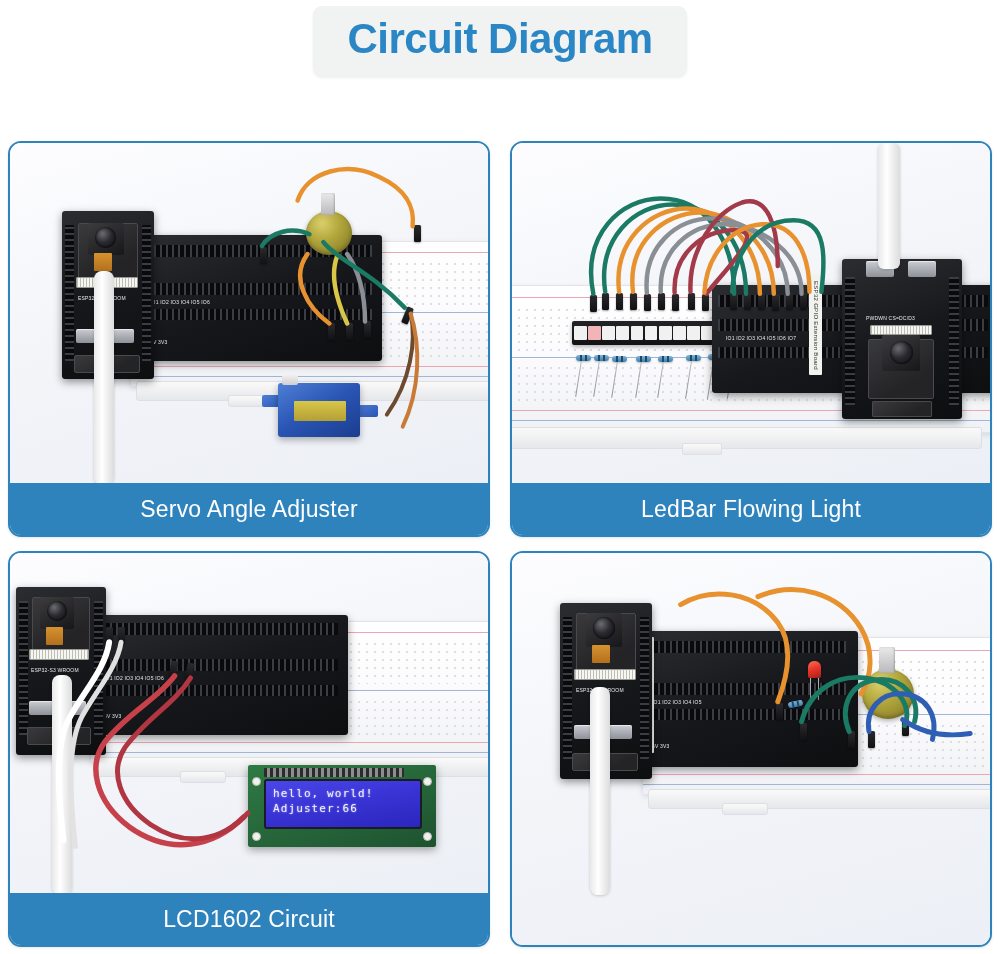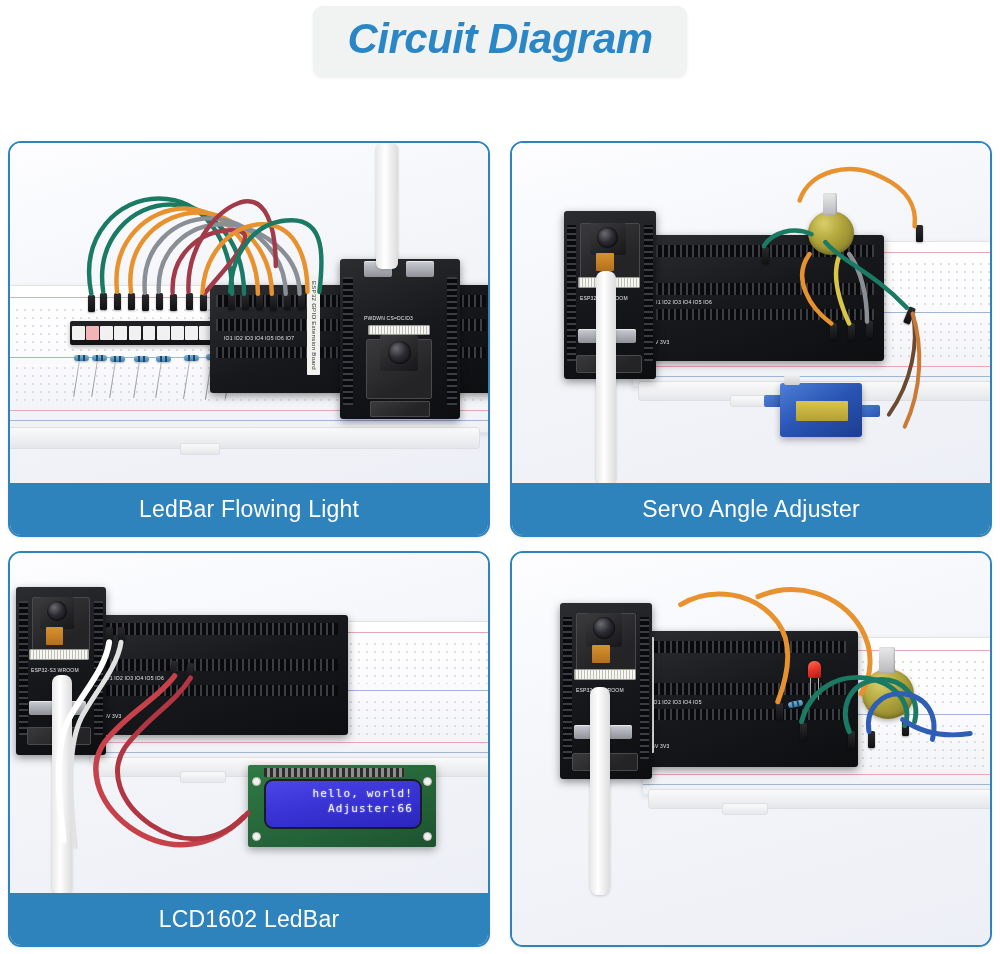--- a/index.html
+++ b/index.html
@@ -27,21 +27,20 @@
     height: 76px;
     display: flex;
     justify-content: center;
     align-items: flex-start;
   }
   .title-badge {
     background: #f1f2f2;
     border-radius: 9px;
     padding: 8px 34px 12px 34px;
     box-shadow: 0 2px 3px rgba(0,0,0,0.07);
-    font-style: italic;
   }
   .title-text {
     font-size: 42px;
     font-weight: bold;
     color: #2b86c5;
     letter-spacing: -0.5px;
     line-height: 1.18;
     white-space: nowrap;
   }
 
@@ -287,24 +286,23 @@
   .lcd-pcb {
     position: absolute;
     background: linear-gradient(160deg,#2f7a44,#1d5330);
     border-radius: 2px;
     box-shadow: 0 3px 8px rgba(0,0,0,0.35);
   }
   .lcd-screen {
     position: absolute;
     background: linear-gradient(170deg,#4b46e8 0%,#3a34d6 45%,#2a26bd 100%);
     border: 2px solid #1b1b28;
-    border-radius: 9px;
+    border-radius: 3px;
     padding: 5px 7px;
     overflow: hidden;
-    text-align: right;
   }
   .lcd-line {
     color: #eef0ff;
     font-family: "DejaVu Sans Mono", monospace;
     font-size: 11px;
     letter-spacing: 1.1px;
     line-height: 15px;
     white-space: pre;
     text-shadow: 0 0 2px rgba(255,255,255,0.6);
   }
@@ -333,20 +331,94 @@
 
 <div id="page">
 
   <div class="title-wrap">
     <div class="title-badge">
       <div class="title-text">Circuit Diagram</div>
     </div>
   </div>
 
   <div class="grid">
+
+    <div class="card">
+      <div class="photo">
+        <div class="scene">
+
+          <div class="bb" style="left:120px; top:98px; width:400px; height:146px;">
+            <div class="bb-rail red" style="top:10px;"></div>
+            <div class="bb-holes" style="top:18px; height:46px;"></div>
+            <div class="bb-rail blue" style="top:70px;"></div>
+            <div class="bb-holes" style="top:78px; height:42px;"></div>
+            <div class="bb-rail red" style="top:124px;"></div>
+            <div class="bb-rail blue" style="top:134px;"></div>
+          </div>
+          <div class="riser" style="left:126px; top:238px; width:380px; height:20px;"></div>
+          <div class="riser" style="left:218px; top:252px; width:48px; height:12px;"></div>
+
+          <div class="pcb" style="left:122px; top:92px; width:250px; height:126px;">
+            <div class="hdr" style="left:10px; top:10px; width:230px; height:12px;"></div>
+            <div class="hdr" style="left:10px; top:48px; width:230px; height:12px;"></div>
+            <div class="silk" style="left:18px; top:64px;">IO1 IO2 IO3 IO4 IO5 IO6</div>
+            <div class="hdr" style="left:10px; top:74px; width:230px; height:11px;"></div>
+            <div class="silk" style="left:18px; top:104px;">5V  3V3</div>
+          </div>
+          <div class="ext-label" style="left:128px; top:96px; width:12px; height:110px;">ESP32 GPIO Extension Board</div>
+
+          <div class="pcb" style="left:52px; top:68px; width:92px; height:168px;">
+            <div class="hdr v" style="left:3px; top:14px; width:9px; height:136px;"></div>
+            <div class="hdr v" style="right:3px; top:14px; width:9px; height:136px;"></div>
+            <div class="shield" style="left:16px; top:12px; width:60px; height:56px;"></div>
+            <div class="cam-body" style="left:26px; top:12px; width:36px; height:32px;"></div>
+            <div class="cam-lens" style="left:33px; top:16px; width:21px; height:21px;"></div>
+            <div class="cam-flex" style="left:32px; top:42px; width:18px; height:18px;"></div>
+            <div class="fpc" style="left:14px; top:66px; width:62px; height:11px;"></div>
+            <div class="silk" style="left:16px; top:84px;">ESP32-S3  WROOM</div>
+            <div class="usb-port" style="left:14px; top:118px; width:24px; height:14px;"></div>
+            <div class="usb-port" style="left:48px; top:118px; width:24px; height:14px;"></div>
+            <div class="shield" style="left:12px; top:144px; width:66px; height:18px;"></div>
+          </div>
+
+          <div class="cable" style="left:84px; top:128px; width:20px; height:214px; border-radius:8px;"></div>
+
+          <div class="pot-body" style="left:296px; top:68px; width:46px; height:44px;"></div>
+          <div class="pot-shaft" style="left:311px; top:50px; width:14px; height:22px;"></div>
+
+          <div class="servo-tab" style="left:252px; top:252px; width:24px; height:12px;"></div>
+          <div class="servo-tab" style="left:344px; top:262px; width:24px; height:12px;"></div>
+          <div class="servo-body" style="left:268px; top:240px; width:82px; height:54px;"></div>
+          <div class="servo-label" style="left:284px; top:258px; width:52px; height:20px;"></div>
+          <div class="servo-horn" style="left:272px; top:232px; width:16px; height:10px;"></div>
+
+          <div class="dupont" style="left:250px; top:104px;"></div>
+          <div class="dupont" style="left:318px; top:180px;"></div>
+          <div class="dupont" style="left:336px; top:180px;"></div>
+          <div class="dupont" style="left:354px; top:178px;"></div>
+          <div class="dupont" style="left:394px; top:164px; transform:rotate(22deg);"></div>
+          <div class="dupont" style="left:404px; top:82px;"></div>
+
+          <svg class="wires" viewBox="0 0 482 342" preserveAspectRatio="none">
+            <g fill="none" stroke-linecap="round">
+              <path d="M254,104 C262,90 284,84 302,92" stroke="#1b7a63" stroke-width="4.5"></path>
+              <path d="M322,182 C300,166 282,136 300,112" stroke="#e8922f" stroke-width="4.5"></path>
+              <path d="M340,182 C330,160 322,134 330,114" stroke="#d9c646" stroke-width="4.5"></path>
+              <path d="M358,180 C358,154 352,128 340,112" stroke="#8a8f96" stroke-width="4.5"></path>
+              <path d="M290,58 C300,28 340,18 372,34 C402,48 408,66 406,84" stroke="#e8922f" stroke-width="4.5"></path>
+              <path d="M316,100 C330,118 364,130 398,166" stroke="#1b7a63" stroke-width="4.5"></path>
+              <path d="M404,172 C410,200 404,240 380,274" stroke="#6b4a2f" stroke-width="4"></path>
+              <path d="M404,172 C414,204 414,248 396,286" stroke="#c97a36" stroke-width="4"></path>
+            </g>
+          </svg>
+
+        </div>
+      </div>
+      <div class="caption">Servo Angle Adjuster</div>
+    </div>
 
     <div class="card">
       <div class="photo">
         <div class="scene">
 
           <div class="bb" style="left:-14px; top:142px; width:500px; height:148px;">
             <div class="bb-rail red" style="top:11px;"></div>
             <div class="bb-holes" style="top:20px; height:46px;"></div>
             <div class="bb-rail blue" style="top:71px;"></div>
             <div class="bb-holes" style="top:78px; height:42px;"></div>
@@ -442,94 +514,20 @@
 
         </div>
       </div>
       <div class="caption">LedBar Flowing Light</div>
     </div>
 
     <div class="card">
       <div class="photo">
         <div class="scene">
 
-          <div class="bb" style="left:120px; top:98px; width:400px; height:146px;">
-            <div class="bb-rail red" style="top:10px;"></div>
-            <div class="bb-holes" style="top:18px; height:46px;"></div>
-            <div class="bb-rail blue" style="top:70px;"></div>
-            <div class="bb-holes" style="top:78px; height:42px;"></div>
-            <div class="bb-rail red" style="top:124px;"></div>
-            <div class="bb-rail blue" style="top:134px;"></div>
-          </div>
-          <div class="riser" style="left:126px; top:238px; width:380px; height:20px;"></div>
-          <div class="riser" style="left:218px; top:252px; width:48px; height:12px;"></div>
-
-          <div class="pcb" style="left:122px; top:92px; width:250px; height:126px;">
-            <div class="hdr" style="left:10px; top:10px; width:230px; height:12px;"></div>
-            <div class="hdr" style="left:10px; top:48px; width:230px; height:12px;"></div>
-            <div class="silk" style="left:18px; top:64px;">IO1 IO2 IO3 IO4 IO5 IO6</div>
-            <div class="hdr" style="left:10px; top:74px; width:230px; height:11px;"></div>
-            <div class="silk" style="left:18px; top:104px;">5V  3V3</div>
-          </div>
-          <div class="ext-label" style="left:128px; top:96px; width:12px; height:110px;">ESP32 GPIO Extension Board</div>
-
-          <div class="pcb" style="left:52px; top:68px; width:92px; height:168px;">
-            <div class="hdr v" style="left:3px; top:14px; width:9px; height:136px;"></div>
-            <div class="hdr v" style="right:3px; top:14px; width:9px; height:136px;"></div>
-            <div class="shield" style="left:16px; top:12px; width:60px; height:56px;"></div>
-            <div class="cam-body" style="left:26px; top:12px; width:36px; height:32px;"></div>
-            <div class="cam-lens" style="left:33px; top:16px; width:21px; height:21px;"></div>
-            <div class="cam-flex" style="left:32px; top:42px; width:18px; height:18px;"></div>
-            <div class="fpc" style="left:14px; top:66px; width:62px; height:11px;"></div>
-            <div class="silk" style="left:16px; top:84px;">ESP32-S3  WROOM</div>
-            <div class="usb-port" style="left:14px; top:118px; width:24px; height:14px;"></div>
-            <div class="usb-port" style="left:48px; top:118px; width:24px; height:14px;"></div>
-            <div class="shield" style="left:12px; top:144px; width:66px; height:18px;"></div>
-          </div>
-
-          <div class="cable" style="left:84px; top:128px; width:20px; height:214px; border-radius:8px;"></div>
-
-          <div class="pot-body" style="left:296px; top:68px; width:46px; height:44px;"></div>
-          <div class="pot-shaft" style="left:311px; top:50px; width:14px; height:22px;"></div>
-
-          <div class="servo-tab" style="left:252px; top:252px; width:24px; height:12px;"></div>
-          <div class="servo-tab" style="left:344px; top:262px; width:24px; height:12px;"></div>
-          <div class="servo-body" style="left:268px; top:240px; width:82px; height:54px;"></div>
-          <div class="servo-label" style="left:284px; top:258px; width:52px; height:20px;"></div>
-          <div class="servo-horn" style="left:272px; top:232px; width:16px; height:10px;"></div>
-
-          <div class="dupont" style="left:250px; top:104px;"></div>
-          <div class="dupont" style="left:318px; top:180px;"></div>
-          <div class="dupont" style="left:336px; top:180px;"></div>
-          <div class="dupont" style="left:354px; top:178px;"></div>
-          <div class="dupont" style="left:394px; top:164px; transform:rotate(22deg);"></div>
-          <div class="dupont" style="left:404px; top:82px;"></div>
-
-          <svg class="wires" viewBox="0 0 482 342" preserveAspectRatio="none">
-            <g fill="none" stroke-linecap="round">
-              <path d="M254,104 C262,90 284,84 302,92" stroke="#1b7a63" stroke-width="4.5"></path>
-              <path d="M322,182 C300,166 282,136 300,112" stroke="#e8922f" stroke-width="4.5"></path>
-              <path d="M340,182 C330,160 322,134 330,114" stroke="#d9c646" stroke-width="4.5"></path>
-              <path d="M358,180 C358,154 352,128 340,112" stroke="#8a8f96" stroke-width="4.5"></path>
-              <path d="M290,58 C300,28 340,18 372,34 C402,48 408,66 406,84" stroke="#e8922f" stroke-width="4.5"></path>
-              <path d="M316,100 C330,118 364,130 398,166" stroke="#1b7a63" stroke-width="4.5"></path>
-              <path d="M404,172 C410,200 404,240 380,274" stroke="#6b4a2f" stroke-width="4"></path>
-              <path d="M404,172 C414,204 414,248 396,286" stroke="#c97a36" stroke-width="4"></path>
-            </g>
-          </svg>
-
-        </div>
-      </div>
-      <div class="caption">Servo Angle Adjuster</div>
-    </div>
-
-    <div class="card">
-      <div class="photo">
-        <div class="scene">
-
           <div class="bb" style="left:80px; top:68px; width:420px; height:142px;">
             <div class="bb-rail red" style="top:10px;"></div>
             <div class="bb-holes" style="top:18px; height:44px;"></div>
             <div class="bb-rail blue" style="top:68px;"></div>
             <div class="bb-holes" style="top:76px; height:40px;"></div>
             <div class="bb-rail red" style="top:120px;"></div>
             <div class="bb-rail blue" style="top:130px;"></div>
           </div>
           <div class="riser" style="left:86px; top:204px; width:400px; height:20px;"></div>
           <div class="riser" style="left:170px; top:218px; width:46px; height:12px;"></div>
@@ -580,21 +578,21 @@
             <g fill="none" stroke-linecap="round">
               <path d="M100,90 C96,118 72,142 58,170 C46,196 48,240 54,290" stroke="#ffffff" stroke-width="6"></path>
               <path d="M112,90 C108,116 86,140 72,166 C58,194 60,242 66,296" stroke="#e2e2e2" stroke-width="5"></path>
               <path d="M166,124 C148,148 120,160 96,190 C78,214 86,250 120,276 C162,306 206,296 236,266" stroke="#c6414a" stroke-width="5.5"></path>
               <path d="M182,126 C166,152 138,166 116,196 C100,220 110,252 142,274 C178,298 214,290 240,262" stroke="#b03642" stroke-width="5"></path>
             </g>
           </svg>
 
         </div>
       </div>
-      <div class="caption">LCD1602 LedBar</div>
+      <div class="caption">LCD1602 Circuit</div>
     </div>
 
     <div class="card">
       <div class="photo">
         <div class="scene">
 
           <div class="bb" style="left:130px; top:84px; width:370px; height:158px;">
             <div class="bb-rail red" style="top:12px;"></div>
             <div class="bb-holes" style="top:20px; height:50px;"></div>
             <div class="bb-rail blue" style="top:76px;"></div>

